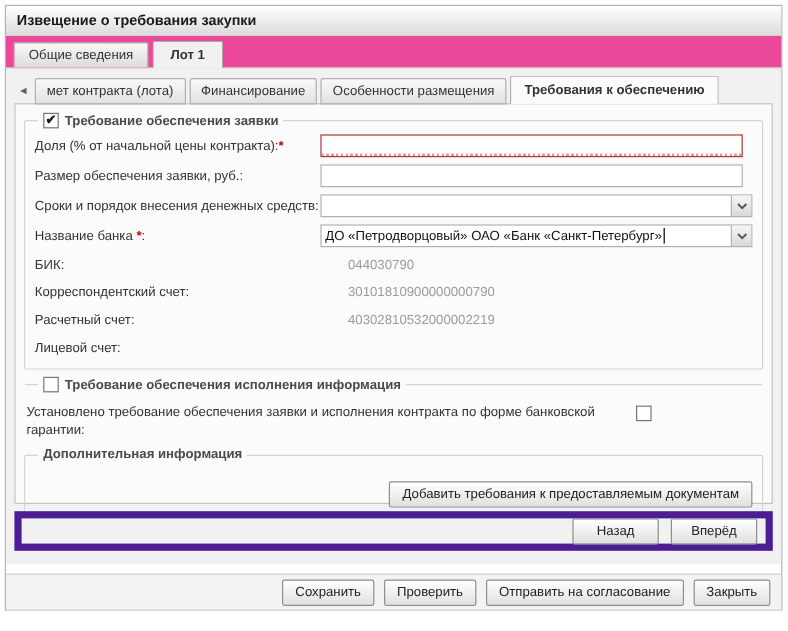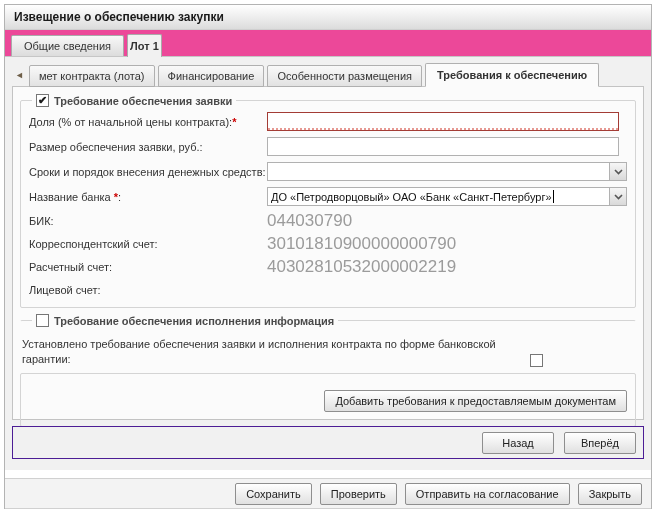--- a/index.html
+++ b/index.html
@@ -5,21 +5,21 @@
   * { box-sizing: border-box; margin: 0; padding: 0; }
   html,body { width: 657px; height: 526px; background:#fff; font-family:"Liberation Sans", sans-serif; }
   .window { position:absolute; left:4px; top:4px; width:648px; height:505px; background:#fff; border:1px solid #b3b3b3; }
 
   
   .titlebar { height:25px; background:linear-gradient(#ffffff,#dcdcdc); border-bottom:1px solid #cfcfcf; padding:5px 9px; font-size:12px; font-weight:bold; color:#1a1a1a; }
 
   
   .tabbar { height:26px; display:flex; align-items:flex-end; gap:3px; padding:3px 0 0 6px; background:#ec4899; position:relative; z-index:3; }
   .tab { font-size:11px; color:#333; padding:4px 12px 4px; border:1px solid #aaa; border-bottom:none; background:linear-gradient(#f8f8f8,#dcdcdc); border-radius:2px 2px 0 0; cursor:default; }
-  .tab.active { background:#f1f1f1; font-weight:bold; padding:5px 2px; position:relative; top:1px; }
+  .tab.active { background:#f1f1f1; font-weight:bold; padding:5px 14px; position:relative; top:1px; }
 
   
   .tabpanel { height:414px; background:#f1f1f1; border-top:1px solid #c6c6c6; padding:6px 7px; }
 
   
   .lot-tabs { display:flex; align-items:flex-end; gap:3px; position:relative; z-index:2; margin-bottom:-1px; padding-left:1px; }
   .scroll-btn { font-size:9px; color:#6e5f49; padding:3px 2px; align-self:center; cursor:default; }
   .ltab { font-size:11px; color:#333; padding:4px 9px; border:1px solid #b0b0b0; background:linear-gradient(#f9f9f9,#e2e2e2); border-radius:2px 2px 0 0; white-space:nowrap; }
   .ltab.active { background:#fbfbfb; border-bottom:1px solid #fbfbfb; font-weight:bold; padding:5px 11px; }
   .ltab-spacer { flex:1; }
@@ -37,43 +37,43 @@
   .req { color:#cc0000; font-weight:bold; }
   .fctl { flex:1; display:flex; }
   input.txt { width:352px; height:19px; border:1px solid #b1b1b1; font-family:"Liberation Sans",sans-serif; font-size:11px; padding:1px 3px; background:#fff; outline:none; }
   input.txt.invalid { border:1px solid #a33c35;
     background-image:repeating-linear-gradient(90deg,#e79a94 0 2px,transparent 2px 4px);
     background-size:100% 2px; background-position:left bottom; background-repeat:no-repeat; }
   .combo { flex:1; height:19px; border:1px solid #b1b1b1; background:#fff; display:flex; }
   .combo-text { flex:1; font-size:11px; color:#111; padding:2px 3px; white-space:nowrap; overflow:hidden; display:flex; align-items:center;text-align:center; }
   .caret { display:inline-block; width:1px; height:13px; background:#000; margin-left:1px; }
   .combo-btn { width:17px; border-left:1px solid #b1b1b1; background:linear-gradient(#f6f6f6,#d9d9d9); display:flex; align-items:center; justify-content:center; }
-  .rovalue { font-size:17px; color:#9b9b9b; }
+  .rovalue { font-size:11px; color:#9b9b9b;margin-left:23px; }
 
   .cb { width:13px; height:13px; border:1px solid #767676; background:#fff; display:inline-flex; align-items:center; justify-content:center; flex-shrink:0; font-size:11px; line-height:11px; color:#1a1a1a; }
 
-  .guarantee-row { display:flex; align-items:flex-end; margin:8px 4px 6px; }
+  .guarantee-row { display:flex; align-items:flex-start; margin:8px 4px 6px; }
   .guarantee-row .gtext { width:498px; font-size:11px; color:#333; line-height:15px; }
   .guarantee-row .cb { margin-left:10px; margin-top:1px; }
 
   .addinfo-body { display:flex; padding:14px 0 8px; }
   .btn { font-family:"Liberation Sans",sans-serif; font-size:11px; color:#222; background:linear-gradient(#ffffff,#e0e0e0); border:1px solid #8e8e8e; border-radius:2px; padding:3px 10px; height:22px; cursor:default; white-space:nowrap; }
   .addinfo-body .btn { margin-left:auto; }
 
-  .nav-strip { margin-top:6px; height:33px; border:1px solid #4c1d95; background:#f1f1f1; display:flex; align-items:center; justify-content:flex-end; gap:10px; padding:0 7px; }
+  .nav-strip { margin-top:6px; height:33px; border:6px solid #4c1d95; background:#f1f1f1; display:flex; align-items:center; justify-content:flex-end; gap:10px; padding:0 7px; }
   .nav-strip .btn { width:72px; }
 
   .footer { margin-top:8px; height:31px; border-top:1px solid #d0d0d0; border-bottom:1px solid #d0d0d0; background:#f3f3f3; display:flex; align-items:center; justify-content:flex-end; gap:8px; padding:0 9px; }
 </style>
 </head>
 <body>
 
 <div class="window">
 
-  <div class="titlebar">Извещение о обеспечению закупки</div>
+  <div class="titlebar">Извещение о требования закупки</div>
 
   <div class="tabbar">
     <div class="tab">Общие сведения</div>
     <div class="tab active">Лот 1</div>
   </div>
 
   <div class="tabpanel">
 
     <div class="lot-tabs">
       <span class="scroll-btn">◄</span>
@@ -165,20 +165,23 @@
           <span>Требование обеспечения исполнения информация</span>
         </legend>
       </fieldset>
 
       <div class="guarantee-row">
         <div class="gtext">Установлено требование обеспечения заявки и исполнения контракта по форме банковской гарантии:</div>
         <span class="cb"></span>
       </div>
 
       <fieldset>
+        <legend>
+          <span>Дополнительная информация</span>
+        </legend>
         <div class="addinfo-body">
           <button class="btn">Добавить требования к предоставляемым документам</button>
         </div>
       </fieldset>
 
     </div>
 
     <div class="nav-strip">
       <button class="btn">Назад</button>
       <button class="btn">Вперёд</button>

